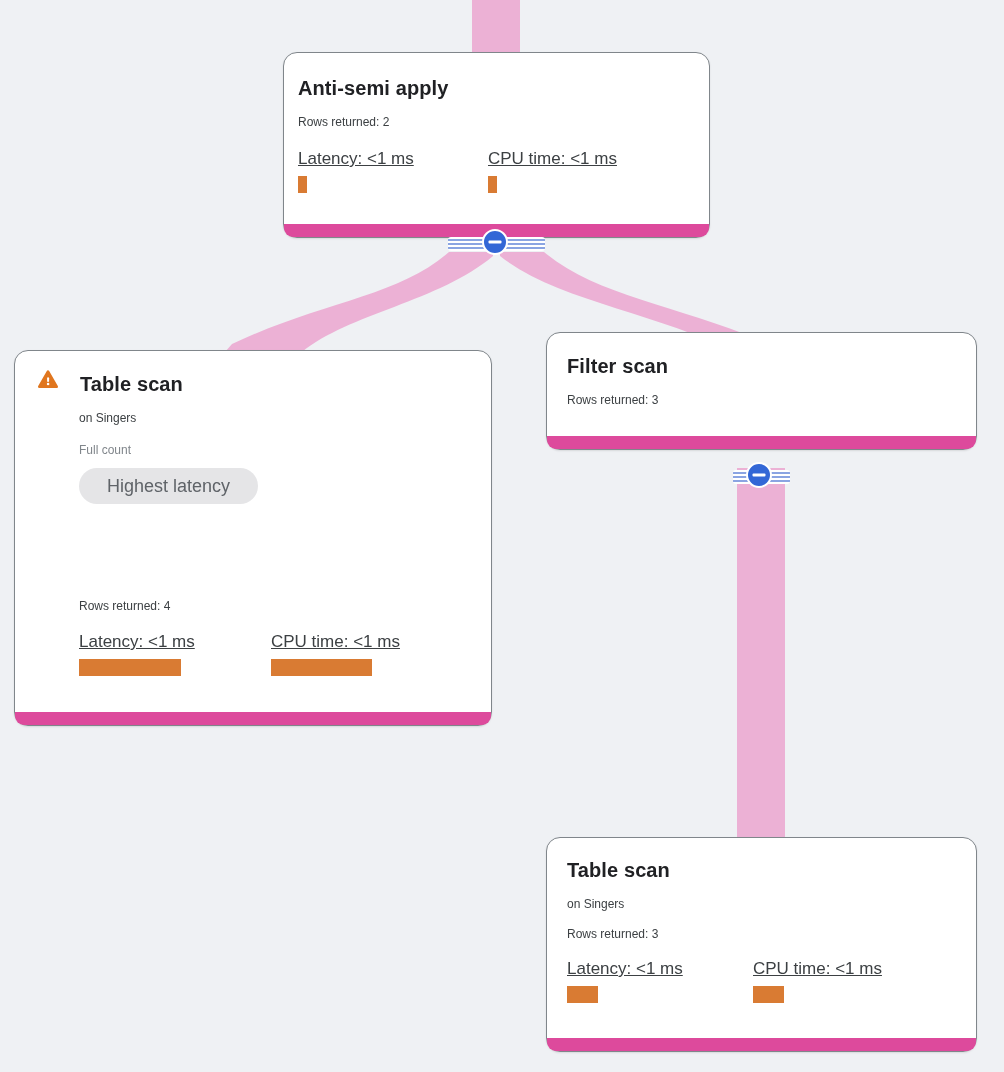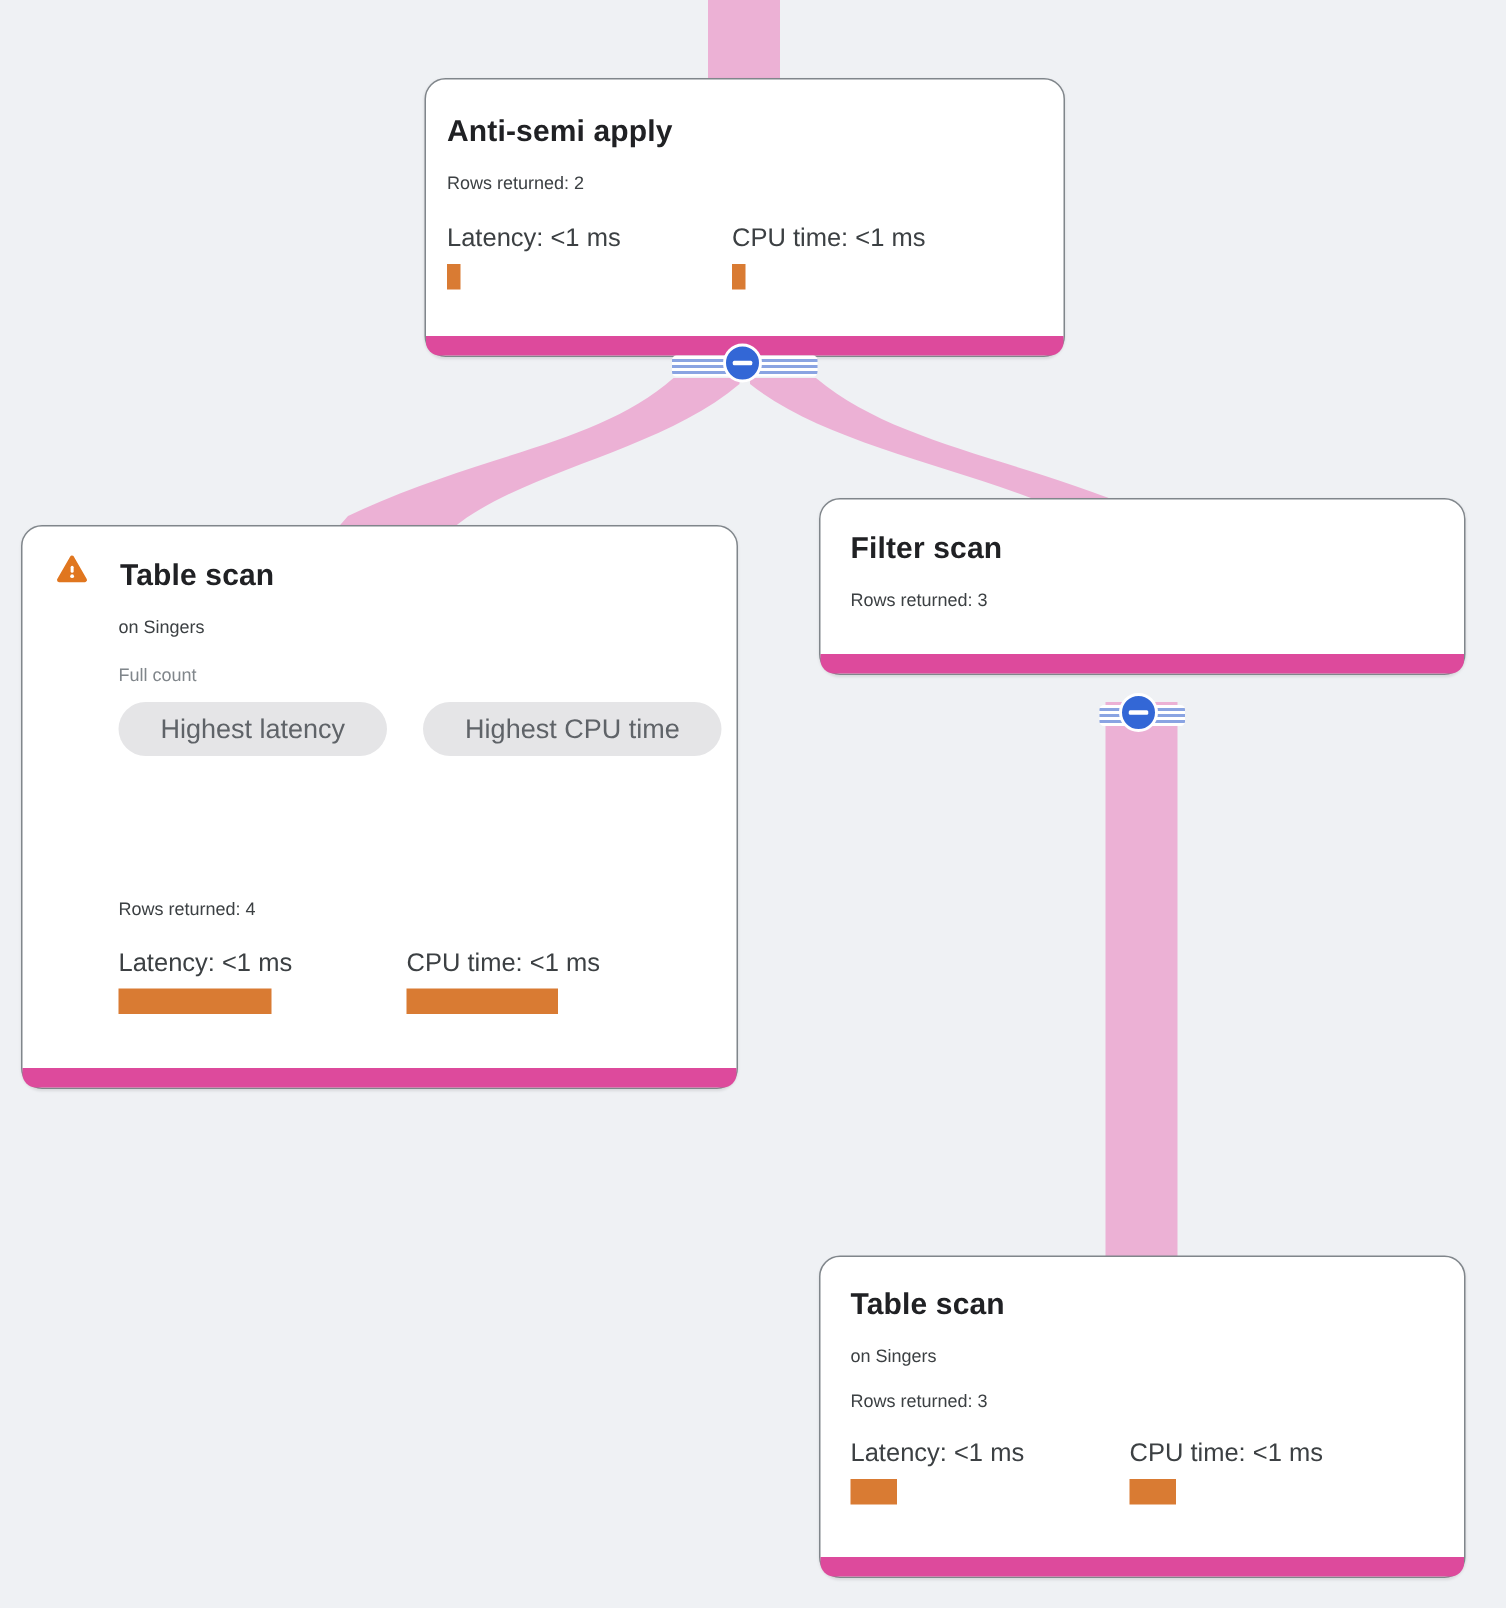--- a/index.html
+++ b/index.html
@@ -25,27 +25,27 @@
     position:absolute;left:0;right:0;bottom:0;height:13px;
     background:var(--node-footer);border-radius:0 0 9px 9px;
   }
   .t-title{
     position:absolute;font-size:20px;font-weight:600;color:var(--title-text);
     line-height:24px;white-space:nowrap;letter-spacing:.1px;
   }
   .t-line{position:absolute;font-size:12px;line-height:22px;color:var(--body-text);white-space:nowrap;}
   .t-muted{color:var(--muted-text);}
   .warning-icon{position:absolute;width:22px;height:20px;}
-  .badges{position:absolute;display:flex;flex-direction:row;align-items:flex-start;gap:24px;}
+  .badges{position:absolute;display:flex;flex-direction:column;align-items:flex-start;gap:14px;}
   .badge{
     height:36px;display:flex;align-items:center;padding:0 28px;
     background:var(--badge-bg);color:var(--badge-text);
     border-radius:18px;font-size:18px;white-space:nowrap;
   }
-  .metric{position:absolute;width:185px;}
+  .metric{position:absolute;width:185px;text-decoration:underline;}
   .metric-label{font-size:17px;line-height:22px;color:var(--body-text);white-space:nowrap;}
   .metric-bar{height:17px;margin-top:6px;background:var(--metric-bar);}
   .collapse-band{
     position:absolute;height:14px;border-radius:3px;
     background:linear-gradient(#fff 0 2px,var(--collapse-stripe-blue) 2px 4px,#fff 4px 6px,
       var(--collapse-stripe-blue) 6px 8px,#fff 8px 10px,var(--collapse-stripe-blue) 10px 12px,#fff 12px 14px);
   }
   .collapse-circle{
     position:absolute;width:26px;height:26px;border-radius:50%;
     background:var(--collapse-button-blue);border:2px solid #fff;cursor:pointer;
@@ -85,21 +85,20 @@
     <svg class="warning-icon" style="left:22px;top:18px" viewBox="0 0 24 22">
       <path d="M12 3 L21.5 19.5 L2.5 19.5 Z" fill="var(--warning-orange)" stroke="var(--warning-orange)" stroke-width="3" stroke-linejoin="round"></path>
       <rect x="11" y="9" width="2.2" height="5.2" rx="1.1" fill="#fff"></rect>
       <circle cx="12.1" cy="16.6" r="1.4" fill="#fff"></circle>
     </svg>
     <div class="t-title" style="left:65px;top:21px">Table scan</div>
     <div class="t-line" style="left:64px;top:56px">on Singers</div>
     <div class="t-line t-muted" style="left:64px;top:88px">Full count</div>
     <div class="badges" style="left:64px;top:117px">
       <div class="badge">Highest latency</div>
-      <div class="badge">Highest CPU time</div>
     </div>
     <div class="t-line" style="left:64px;top:244px">Rows returned: 4</div>
     <div class="metric" style="left:64px;top:280px">
       <div class="metric-label">Latency: &lt;1 ms</div>
       <div class="metric-bar" style="width:102px"></div>
     </div>
     <div class="metric" style="left:256px;top:280px">
       <div class="metric-label">CPU time: &lt;1 ms</div>
       <div class="metric-bar" style="width:101px"></div>
     </div>

